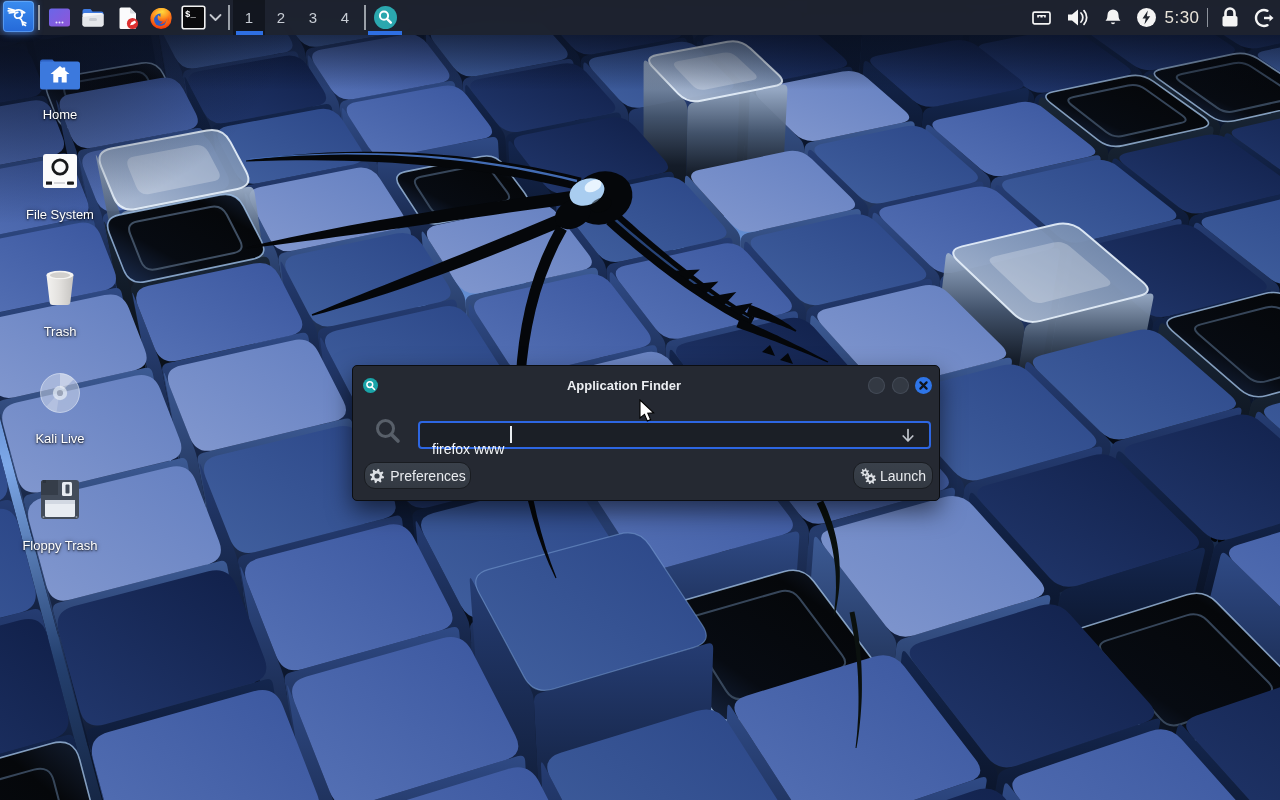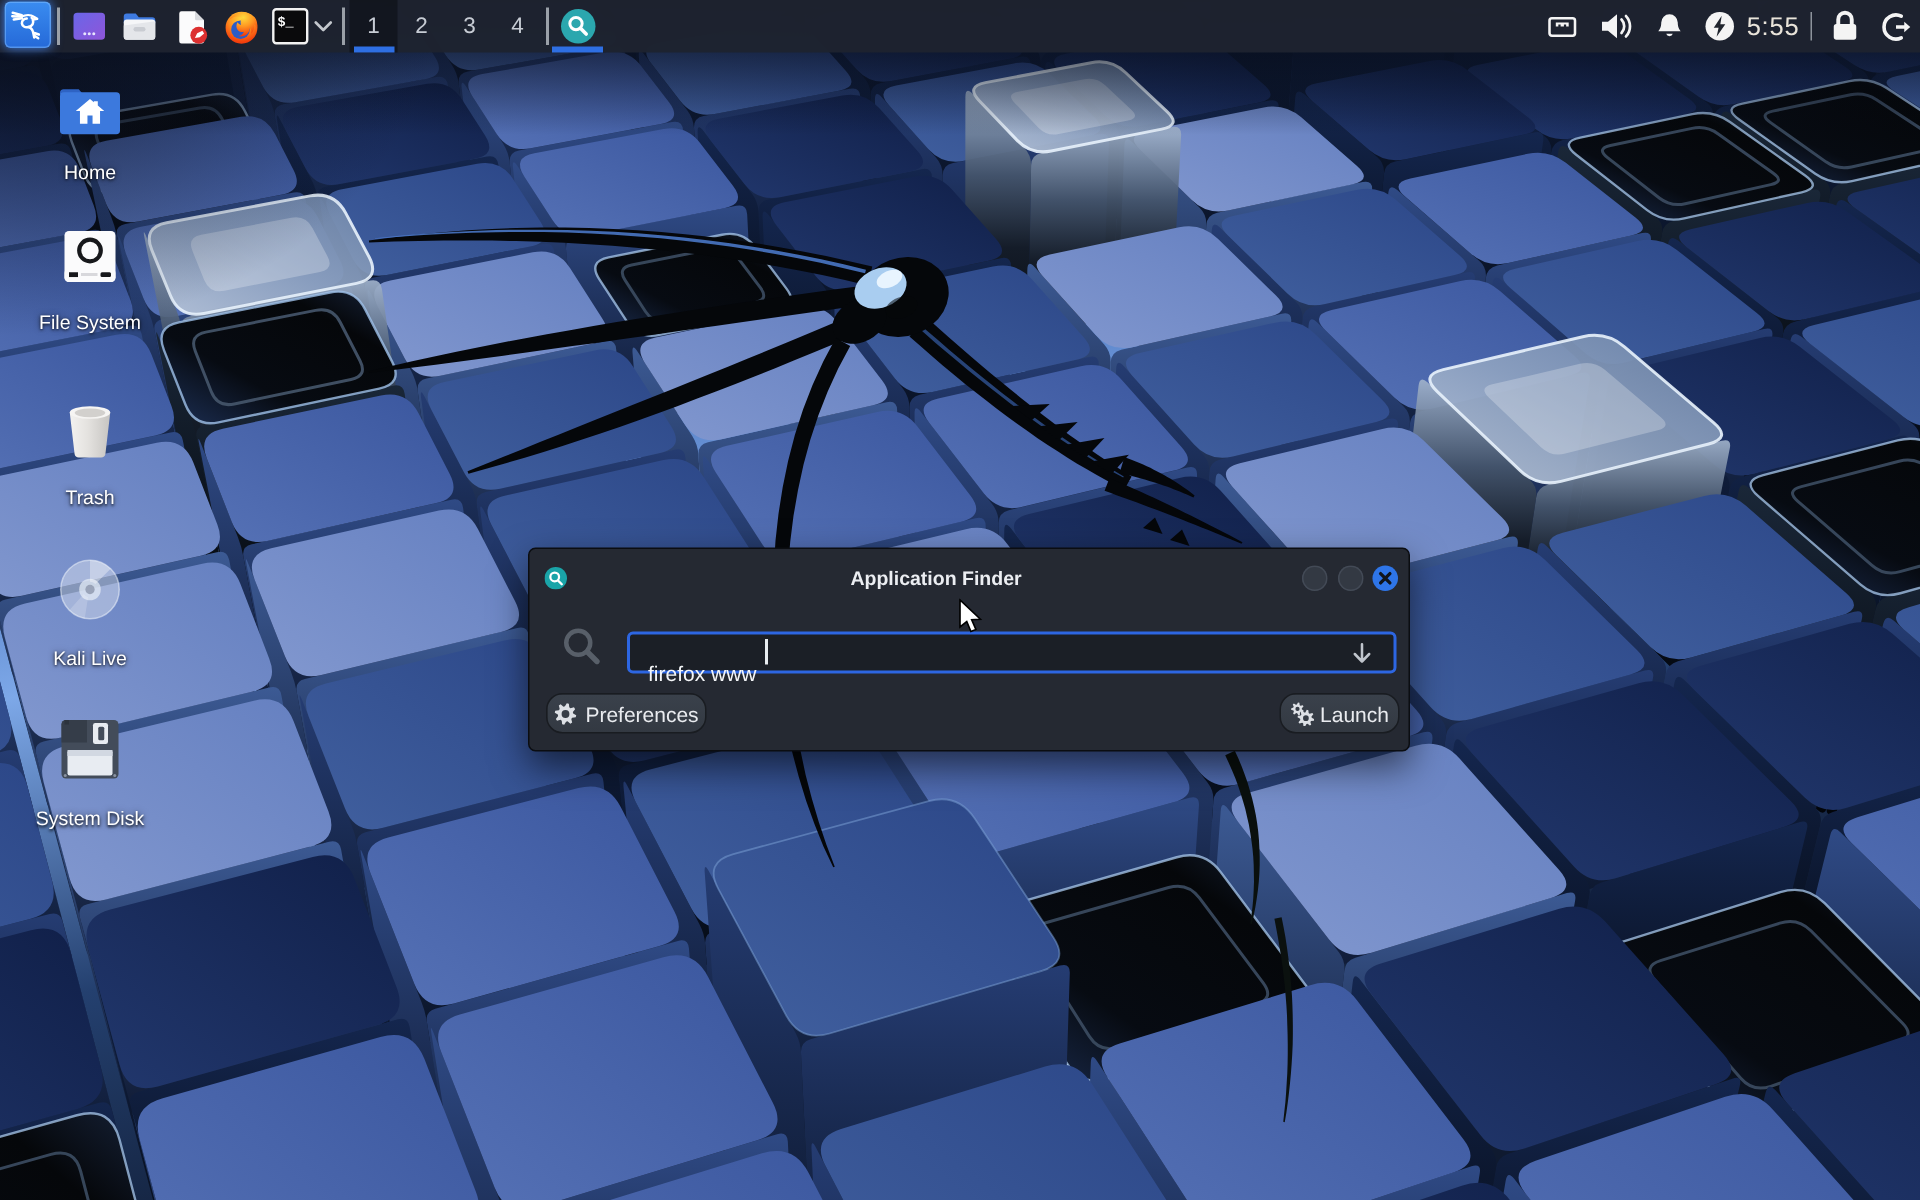--- a/index.html
+++ b/index.html
@@ -669,21 +669,21 @@
 <rect x="2" y="2" width="38" height="39" rx="3" fill="#434c5a"></rect>
 <path d="M2,5 a3,3 0 0 1 3,-3 h14 v15 h-17 Z" fill="#353d49"></path>
 <rect x="23" y="4" width="10" height="14" rx="1.5" fill="#e8ecf2"></rect>
 <rect x="26.5" y="6.5" width="4" height="9" rx="1" fill="#434c5a"></rect>
 <rect x="6" y="22" width="30" height="17" rx="1.5" fill="#e8ecf2"></rect>
 <rect x="6" y="22" width="30" height="4" fill="#d2d8e2"></rect>
 <circle cx="4.5" cy="39" r="1" fill="#8a93a2"></circle>
         <circle cx="37.5" cy="39" r="1" fill="#8a93a2"></circle>
 <rect x="4" y="2" width="3" height="3" fill="#2c333d"></rect>
       </svg>
-      <div class="dlabel">System Disk</div>
+      <div class="dlabel">Floppy Trash</div>
     </div>
 
   <div id="dialog">
     <div id="dtitle">
       <svg style="position:absolute;left:10px;top:12px" width="15" height="15" viewBox="0 0 15 15">
         <circle cx="7.5" cy="7.5" r="7.5" fill="#1aa4a8"></circle>
         <circle cx="6.8" cy="6.6" r="2.9" fill="none" stroke="#fff" stroke-width="1.5"></circle>
         <line x1="9" y1="9" x2="11.5" y2="11.5" stroke="#fff" stroke-width="1.6" stroke-linecap="round"></line>
       </svg>
       <div class="txt" style="left:-22px">Application Finder</div>
@@ -841,16 +841,16 @@
  <rect x="2.5" y="10" width="15" height="10.5" rx="1.8" fill="#f4f4f4"></rect>
         </svg>
 </div>
 <div class="pitem" style="left:1250px;width:28px">
  <svg width="22" height="22" viewBox="0 0 22 22">
  <path d="M14.5,3.8 a8,8 0 1 0 0,14.4" fill="none" stroke="#f4f4f4" stroke-width="2.4" stroke-linecap="round"></path>
  <line x1="11" y1="11" x2="18" y2="11" stroke="#f4f4f4" stroke-width="2.4"></line>
  <path d="M16.5,7.5 L20.5,11 L16.5,14.5 Z" fill="#f4f4f4"></path>
         </svg>
 </div>
-    <div id="clock">5:55</div>
+    <div id="clock">5:30</div>
     <div class="psep" style="left:1207px;top:8px;height:19px;width:1px;background:#8d939c"></div>
   </div>
 </div>
 
 </body></html>

